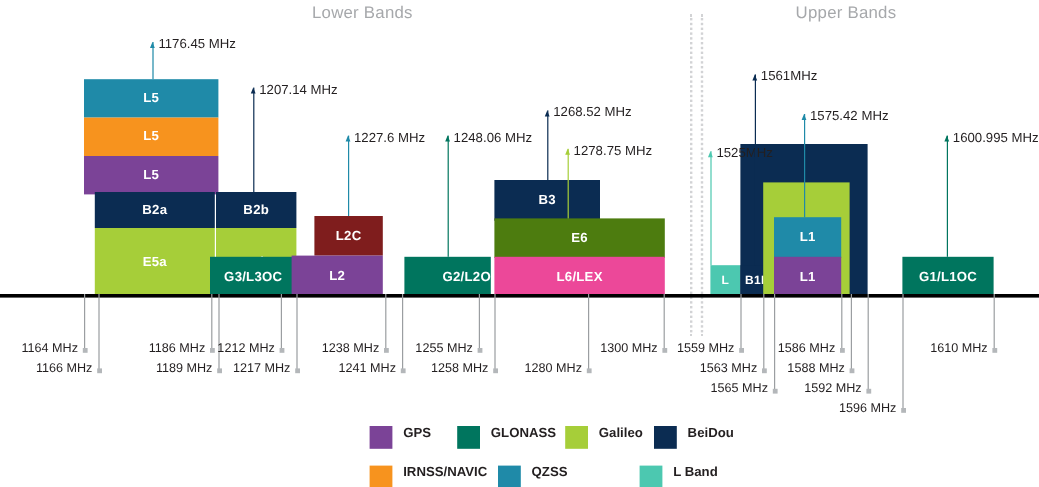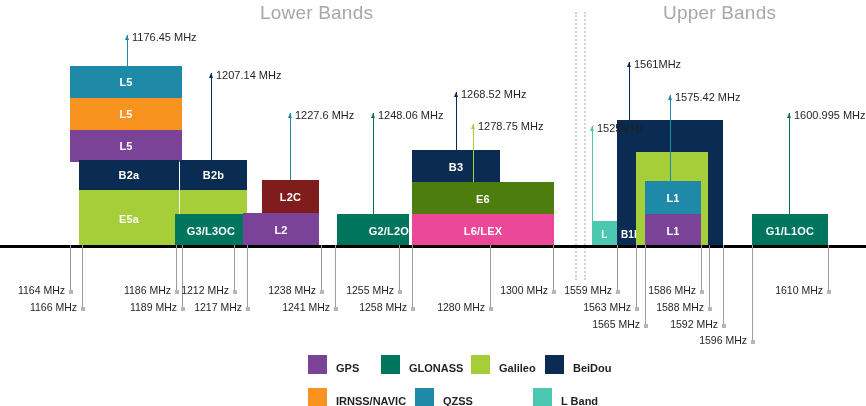--- a/index.html
+++ b/index.html
@@ -11,21 +11,21 @@
     width: 866px; height: 406px;
     position: relative;
     font-family: "Liberation Sans", sans-serif;
     overflow: hidden;
     color: #231f20;
   }
   #stage { position: absolute; left: 0; top: 0; width: 866px; height: 406px; }
 
   .section-title {
     position: absolute;
-    font-size: 19px;
+    font-size: 14px;
     color: #a6a8ab;
     font-weight: 400;
     letter-spacing: .2px;
     white-space: nowrap;
   }
 
   .divider {
     position: absolute;
     width: 0; border-left: 2px dotted #d2d3d5;
   }
@@ -83,21 +83,21 @@
   .tick .tlabel {
     position: absolute;
     font-size: 10.5px; color: #231f20;
     white-space: nowrap; text-align: right;
     transform: translate(-100%, -50%);
     padding-right: 5px;
   }
 
   
   #legend { position: absolute; left: 0; top: 352px; width: 866px; height: 54px; }
-  .legend-item { position: absolute; display: flex; align-items: flex-end; }
+  .legend-item { position: absolute; display: flex; align-items: flex-start; }
   .legend-swatch { width: 19px; height: 19px; flex: 0 0 auto; }
   .legend-label {
     margin-left: 9px; font-size: 11px; font-weight: bold;
     color: #231f20; white-space: nowrap;
   }
 </style>
 </head>
 <body>
 
 <div id="stage">

